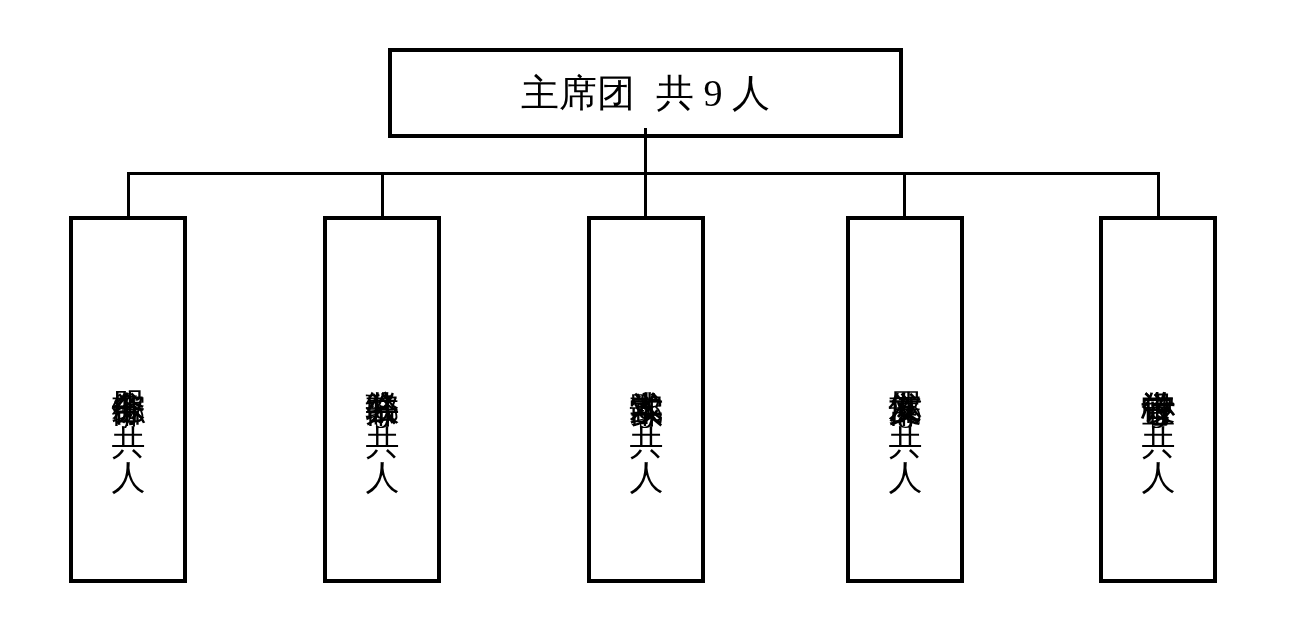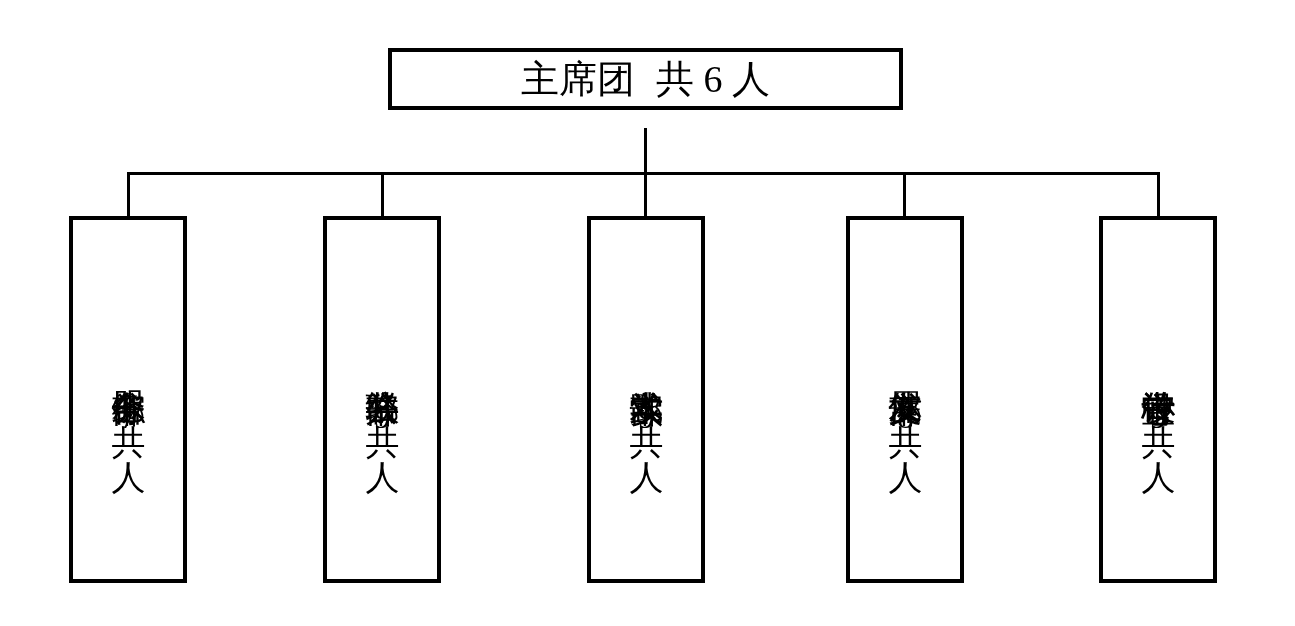--- a/index.html
+++ b/index.html
@@ -16,21 +16,21 @@
     color: #000000;
     overflow: hidden;
   }
 
   
   .root-box {
     position: absolute;
     left: 388px;
     top: 48px;
     width: 515px;
-    height: 62px;
+    height: 90px;
     border: 4px solid #000000;
     box-sizing: border-box;
     display: flex;
     align-items: center;
     justify-content: center;
     font-size: 38px;
     line-height: 1;
     white-space: nowrap;
   }
   .root-count {
@@ -93,21 +93,21 @@
     letter-spacing: 0;
   }
 </style>
 </head>
 <body>
 
 <div class="canvas">
 
   <div class="root-box">
     <span>主席团</span>
-    <span class="root-count">共 6 人</span>
+    <span class="root-count">共 9 人</span>
   </div>
 
   <div class="line stem"></div>
   <div class="line hline"></div>
   <div class="line drop drop-1"></div>
   <div class="line drop drop-2"></div>
   <div class="line drop drop-4"></div>
   <div class="line drop drop-5"></div>
 
   <div class="dept dept-1">

